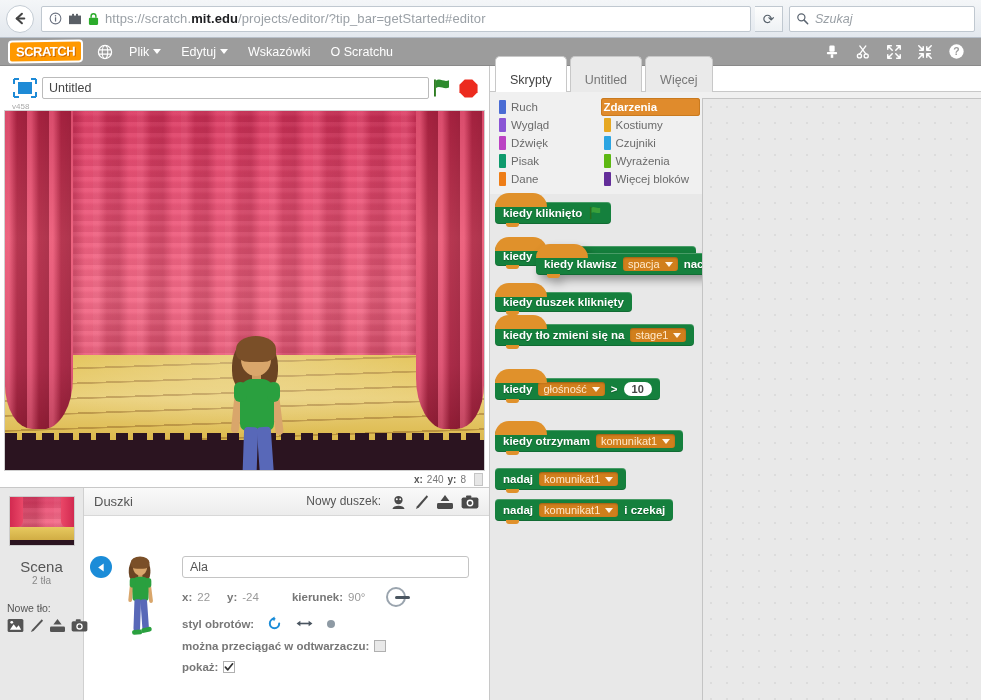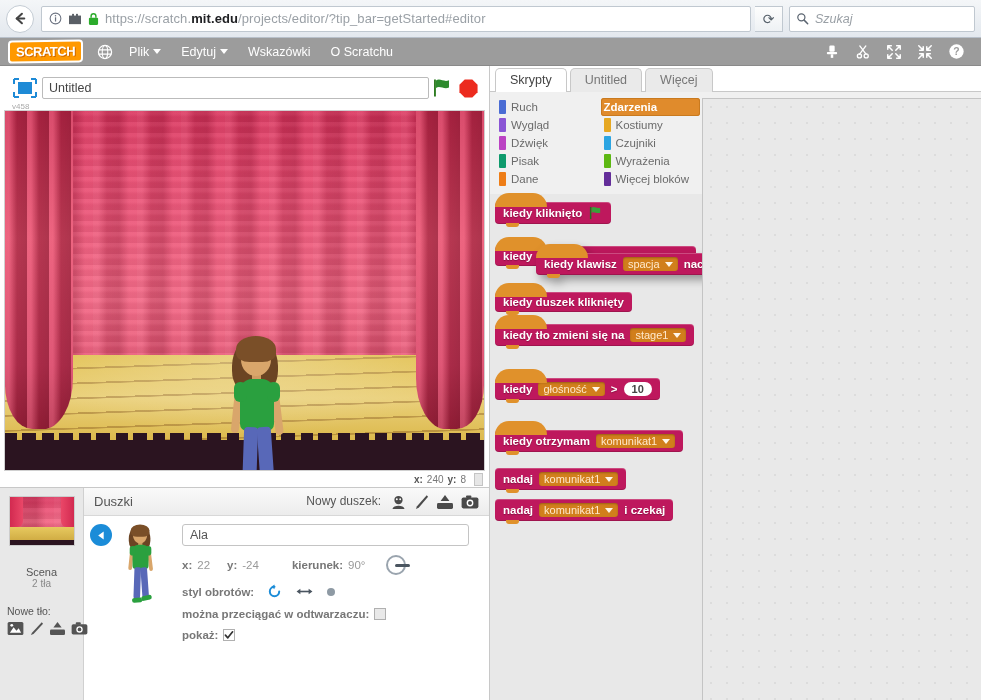--- a/index.html
+++ b/index.html
@@ -179,26 +179,26 @@
   .coord-handle { width: 9px; height: 13px; background: #e6e6e6; border: 1px solid #c4c4c4; margin-left: 4px; }
 
   
   .sprite-pane { flex: 1; display: flex; border-top: 1px solid #c8c8c8; background: #fff; min-height: 0; }
   .stage-col {
     width: 84px; background: #e8e8e8; border-right: 1px solid #d0d0d0;
     display: flex; flex-direction: column; align-items: center; padding-top: 8px;
   }
   .scene-thumb { width: 66px; height: 50px; background: #fff; border: 1px solid #ccc; overflow: hidden; position: relative; }
   .scene-thumb-inner { position:absolute; inset:0; }
-  .scene-label { font-size: 11px; color: #555; margin-top: 20px; }
+  .scene-label { font-size: 15px; color: #555; margin-top: 12px; }
   .scene-sub { font-size: 10px; color: #888; }
   .new-bd-label { font-size: 10.5px; color: #555; margin-top: 16px; align-self: flex-start; padding-left: 7px; }
   .icon-row { display: flex; align-items: center; gap: 5px; margin-top: 4px; align-self: flex-start; padding-left: 7px; }
 
-  .sprites-col { flex: 1; display: flex; flex-direction: column; min-width: 0; }
+  .sprites-col { flex: 1; display: flex; flex-direction: column; min-width: 0; gap: 32px; }
   .sprites-header {
     height: 28px; display: flex; align-items: center; padding: 0 10px;
     background: linear-gradient(#fafafa,#ececec); border-bottom: 1px solid #d8d8d8;
   }
   .sprites-title { font-size: 13px; color: #555; }
   .new-sprite-grp { margin-left: auto; display: flex; align-items: flex-start; gap: 7px; }
   .new-sprite-label { font-size: 12px; color: #555; margin-right: 2px; }
 
   .sprite-detail { flex: 1; display: flex; padding: 8px 0 0 0; min-height: 0; }
   .back-btn {
@@ -228,21 +228,21 @@
   .rot-dot { width: 8px; height: 8px; border-radius: 50%; background: #8e9aa4; }
   .check-box {
     width: 12px; height: 12px; border: 1px solid #b0b0b0; background: #e9e9e9;
     display: inline-flex; align-items: center; justify-content: center;
   }
   .check-box.on { background: #fff; }
 
   
   .tabs { display: flex; align-items: flex-end; height: 26px; padding-left: 5px; background: #fff; }
   .tab {
-    font-size: 12.5px; color: #777; padding: 4px 14px 5px;
+    font-size: 12.5px; color: #777; padding: 16px 14px 5px;
     border: 1px solid #c8c8c8; border-bottom: none;
     border-radius: 5px 5px 0 0; background: #eaeaea; margin-right: 3px;
   }
   .tab.active { background: #fff; color: #444; position: relative; z-index: 2; }
   .tab-underline { height: 1px; background: #c8c8c8; margin-top: -1px; }
 
   .palette-and-canvas { display: flex; height: 608px; }
   .palette { width: 212px; background: #e8e8e8; position: relative; overflow: hidden; }
   .cat-grid {
     display: grid; grid-template-columns: 1fr 1fr; padding: 6px 2px 6px 6px;
@@ -253,21 +253,21 @@
     color: #6b6b6b; padding: 2px 3px; border-radius: 3px;
   }
   .cat.active { background: #e08b2c; color: #fff; font-weight: bold; box-shadow: inset 0 0 0 1px #c97a1f; }
   .swatch { width: 7px; height: 14px; flex: 0 0 auto; border-radius: 1px; }
 
   .blocks { position: relative; padding: 8px 0 0 5px; }
 
   
   .blk {
     position: relative; display: inline-flex; align-items: center;
-    background: #be185d; color: #fff; font-size: 11.5px; font-weight: bold;
+    background: #15803d; color: #fff; font-size: 11.5px; font-weight: bold;
     border-radius: 4px; padding: 4px 8px; margin-bottom: 13px;
     box-shadow: inset 0 -1px 0 rgba(0,0,0,.16), inset 0 1px 0 rgba(255,255,255,.22);
     text-shadow: 0 1px 1px rgba(0,0,0,.28); gap: 6px; white-space: nowrap;
   }
   
   .blk.hat { border-radius: 4px; padding-top: 4px; }
   .blk.hat::before {
     content: ""; position: absolute; left: 0px; top: -9px; width: 52px; height: 14px;
     background: #e0912b; border-radius: 26px 26px 0 0;
   }

